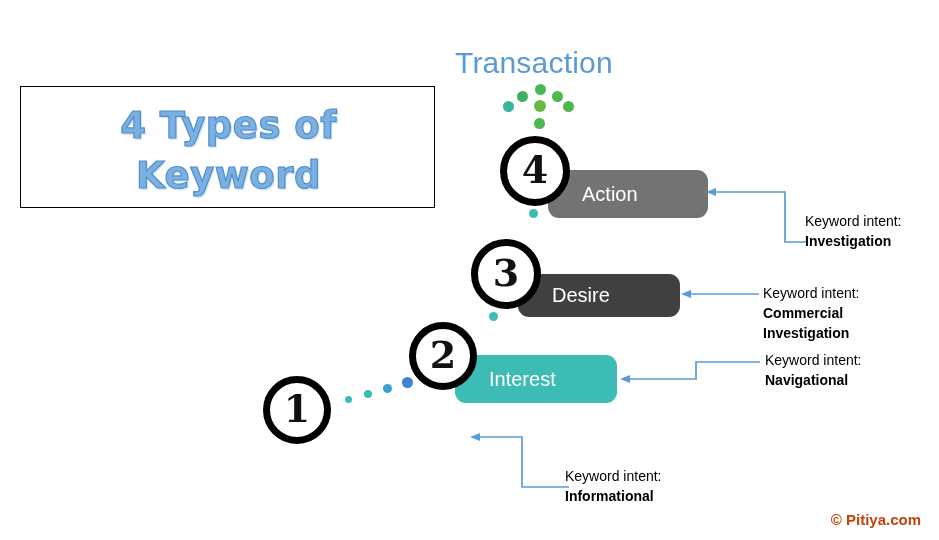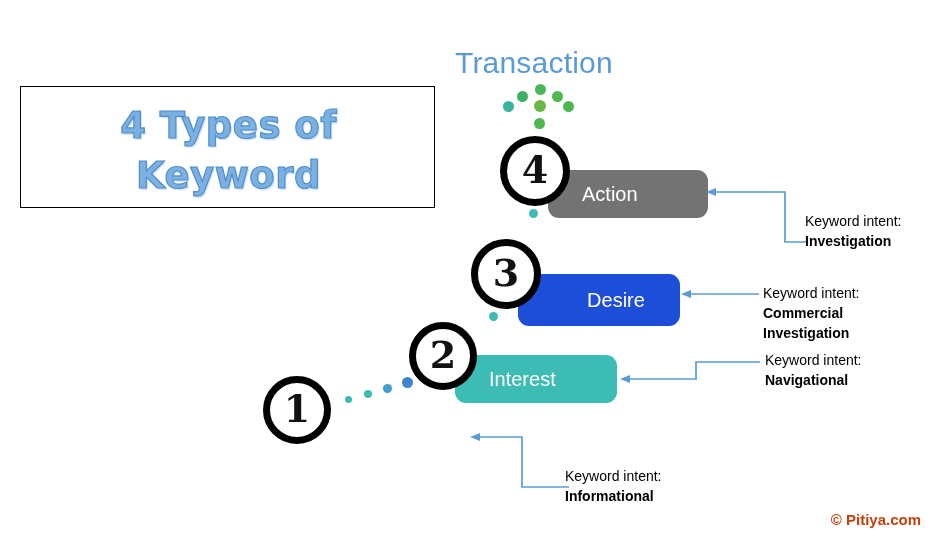--- a/index.html
+++ b/index.html
@@ -158,21 +158,21 @@
 
   <svg class="connector" style="left:700px; top:180px; width:115px; height:80px;" viewBox="0 0 115 80">
     <polyline points="108,62 85,62 85,12 14,12" fill="none" stroke="#5b9bd5" stroke-width="1.7"></polyline>
     <polygon points="6,12 16,8 16,16" fill="#5b9bd5"></polygon>
   </svg>
   <div class="callout" style="left:805px; top:211px;">
     <div class="lead">Keyword intent:</div>
     <div class="intent">Investigation</div>
   </div>
 
-  <div class="stage-bar" style="left:518px; top:274px; width:162px; height:52px; background:#1d4ed8; padding-left:34px;justify-content:center;">
+  <div class="stage-bar" style="left:518px; top:274px; width:162px; height:43px; background:#404040; padding-left:34px;">
     <span class="bar-label">Desire</span>
   </div>
   <div class="num-circle" style="left:471px; top:239px; width:70px; height:70px;">
     <span class="num">3</span>
   </div>
   <div class="dot" style="left:489px; top:312px; width:9px; height:9px; background:#3cbcb4;"></div>
 
   <svg class="connector" style="left:675px; top:282px; width:90px; height:24px;" viewBox="0 0 90 24">
     <line x1="84" y1="12" x2="14" y2="12" stroke="#5b9bd5" stroke-width="1.7"></line>
     <polygon points="6,12 16,8 16,16" fill="#5b9bd5"></polygon>

